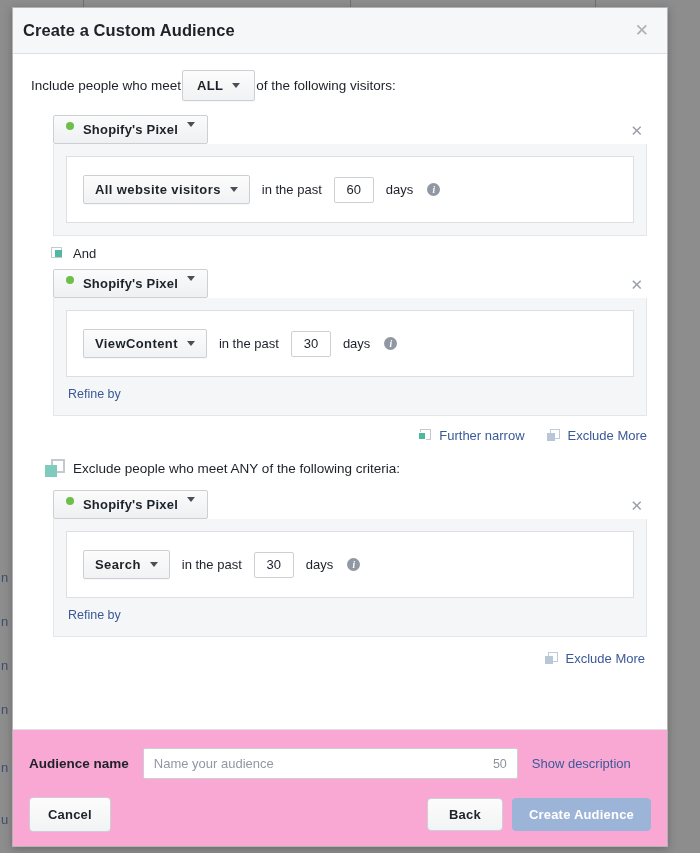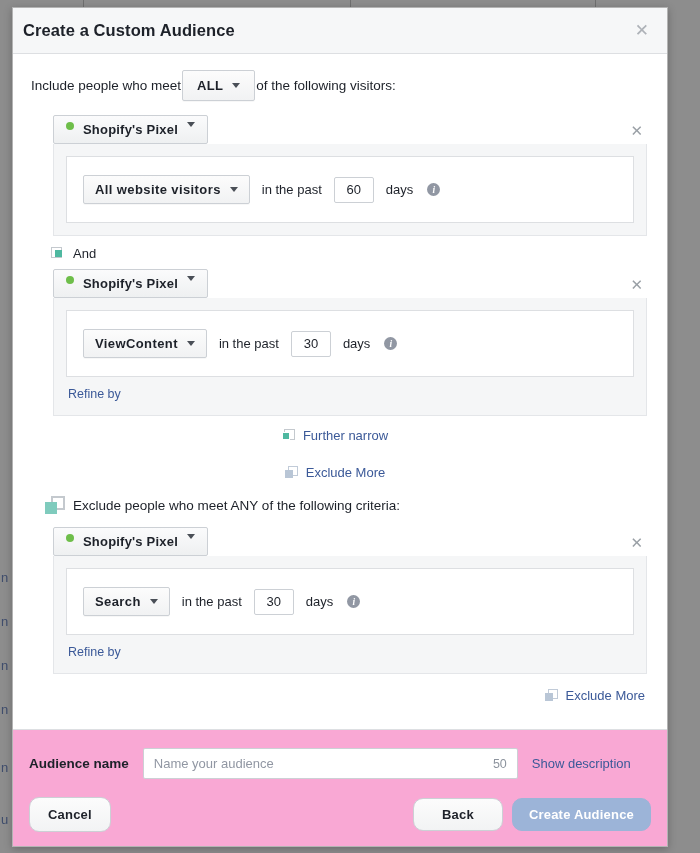--- a/index.html
+++ b/index.html
@@ -135,21 +135,21 @@
   .ic-exclude-lg { width:20px; height:19px; flex:0 0 20px; }
   .ic-exclude-lg .sq-back { width:14px; height:14px; left:6px; top:0; border:2px solid #c4c9ce; background:#fff; }
   .ic-exclude-lg .sq-front { width:12px; height:12px; left:0; top:6px; background:#7fcbbd; }
 
   .ic-exclude-sm2 .sq-back { width:10px; height:10px; left:3px; top:0; border:1.5px solid #c1cbd8; background:#fff; }
   .ic-exclude-sm2 .sq-front { width:8px; height:8px; left:0; top:4px; background:#b9c6d6; }
 
   
   .links-row {
     display:flex; justify-content:flex-end; align-items:center;
-    gap:22px; padding:12px 10px 10px 0;flex-direction:column;
+    gap:22px; padding:12px 10px 10px 0;
   }
   .link-item {
     display:inline-flex; align-items:center; gap:6px;
     color:#3b5998; font-size:13px; cursor:pointer;
   }
 
   .exclude-head {
     display:flex; align-items:center; gap:8px;
     padding:6px 0 12px 22px; font-size:13.5px; color:#1d2129;
   }
@@ -178,30 +178,30 @@
   }
   .name-field input::placeholder { color:#9197a3; }
   .char-count {
     position:absolute; right:10px; font-size:12.5px; color:#8d949e;
   }
   .show-desc { color:#3b5998; font-size:13px; cursor:pointer; white-space:nowrap; }
 
   .btn-row { display:flex; align-items:center; margin-top:18px; }
   .btn {
     font-family:"Liberation Sans", sans-serif;
-    font-size:13px; font-weight:bold; border-radius:10px;
+    font-size:13px; font-weight:bold; border-radius:4px;
     padding:8px 15px; cursor:pointer; letter-spacing:.2px;
   }
   .btn-cancel {
     background:linear-gradient(#fcfcfc,#f2f3f4); border:1px solid #ccd0d5;
     color:#1d2129; padding:9px 18px;
   }
   .btn-back {
     background:linear-gradient(#fcfcfc,#f2f3f4); border:1px solid #ccd0d5;
-    color:#1d2129; margin-left:auto; padding:8px 28px;
+    color:#1d2129; margin-left:auto; padding:8px 21px;
   }
   .btn-create {
     background:#9cb4d8; border:1px solid #9cb4d8; color:#ffffff;
     margin-left:9px; padding:8px 16px;
   }
 </style>
 </head>
 <body>
 
 <div class="page-behind">

